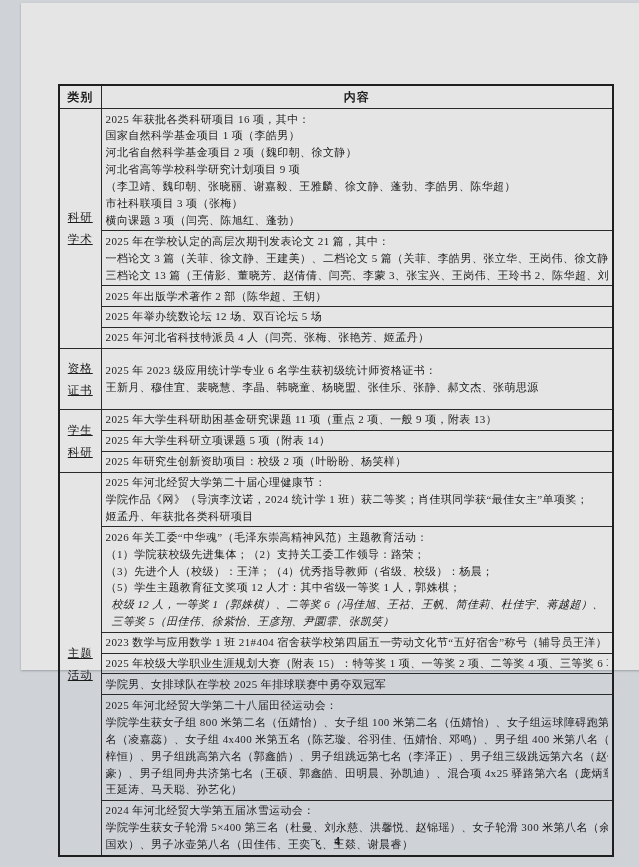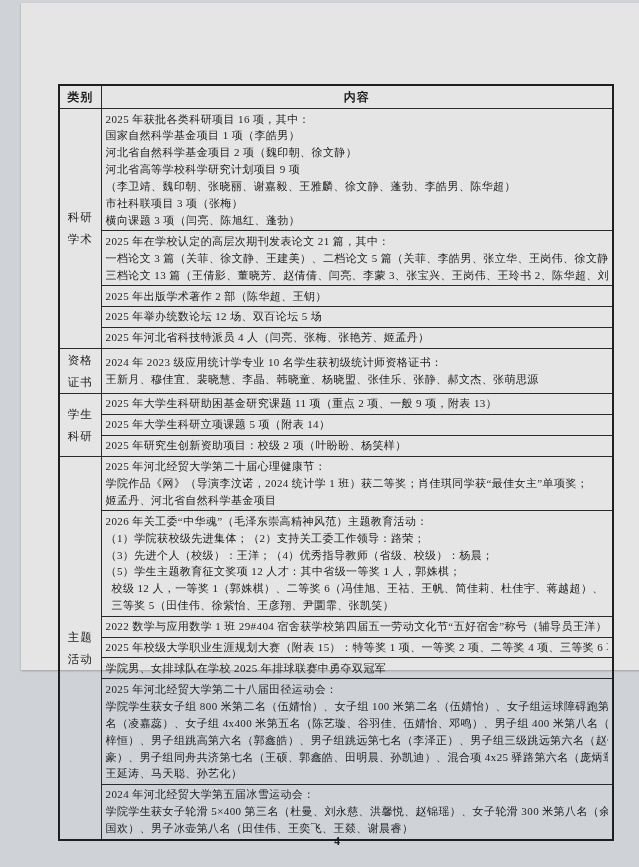--- a/index.html
+++ b/index.html
@@ -21,31 +21,31 @@
   table.doc, table.doc th, table.doc td{
     border:1px solid #2a2a2a;
   }
   table.doc{border:2px solid #1f1f1f;}
   th.h{
     font-size:12px;font-weight:bold;height:20px;padding:1px 2px;
     text-align:center;letter-spacing:1px;
   }
   td.cat{
     width:40px;text-align:center;vertical-align:middle;
-    font-size:11.5px;letter-spacing:1px;padding:0 2px;
+    font-size:11.5px;letter-spacing:1px;padding:8px 2px;text-decoration:underline;
   }
   td.cat .cl{line-height:22px;}
   td.cnt{
     font-size:11px;padding:1.5px 4px;vertical-align:middle;
   }
   .ln{
     line-height:16.9px;letter-spacing:.4px;
     white-space:nowrap;overflow:hidden;
   }
-  .ln.indent{padding-left:6px;}
+  .ln.indent{padding-left:6px;font-style:italic;}
   .pageno{
     position:absolute;left:0;right:0;top:832px;
     text-align:center;font-size:11.5px;font-weight:bold;color:#1c1c1c;
   }
 </style>
 </head>
 <body>
 
 <div class="page">
 
@@ -97,21 +97,21 @@
         <div class="ln">2025 年河北省科技特派员 4 人（闫亮、张梅、张艳芳、姬孟丹）</div>
       </td>
     </tr>
 
     <tr>
       <td class="cat">
         <div class="cl">资格</div>
         <div class="cl">证书</div>
       </td>
       <td class="cnt">
-        <div class="ln">2024 年 2023 级应用统计学专业 10 名学生获初级统计师资格证书：</div>
+        <div class="ln">2025 年 2023 级应用统计学专业 6 名学生获初级统计师资格证书：</div>
         <div class="ln">王新月、穆佳宜、裴晓慧、李晶、韩晓童、杨晓盟、张佳乐、张静、郝文杰、张萌思源</div>
       </td>
     </tr>
 
     <tr>
       <td class="cat" rowspan="3">
         <div class="cl">学生</div>
         <div class="cl">科研</div>
       </td>
       <td class="cnt">
@@ -130,36 +130,36 @@
     </tr>
 
     <tr>
       <td class="cat" rowspan="7">
         <div class="cl">主题</div>
         <div class="cl">活动</div>
       </td>
       <td class="cnt">
         <div class="ln">2025 年河北经贸大学第二十届心理健康节：</div>
         <div class="ln">学院作品《网》（导演李汶诺，2024 统计学 1 班）获二等奖；肖佳琪同学获“最佳女主”单项奖；</div>
-        <div class="ln">姬孟丹、河北省自然科学基金项目</div>
+        <div class="ln">姬孟丹、年获批各类科研项目</div>
       </td>
     </tr>
     <tr>
       <td class="cnt">
         <div class="ln">2026 年关工委“中华魂”（毛泽东崇高精神风范）主题教育活动：</div>
         <div class="ln">（1）学院获校级先进集体；（2）支持关工委工作领导：路荣；</div>
         <div class="ln">（3）先进个人（校级）：王洋；（4）优秀指导教师（省级、校级）：杨晨；</div>
         <div class="ln">（5）学生主题教育征文奖项 12 人才：其中省级一等奖 1 人，郭姝棋；</div>
         <div class="ln indent">校级 12 人，一等奖 1（郭姝棋）、二等奖 6（冯佳旭、王祜、王帆、简佳莉、杜佳宇、蒋越超）、</div>
         <div class="ln indent">三等奖 5（田佳伟、徐紫怡、王彦翔、尹圜霏、张凯笑）</div>
       </td>
     </tr>
     <tr>
       <td class="cnt">
-        <div class="ln">2022 数学与应用数学 1 班 29#404 宿舍获学校第四届五一劳动文化节“五好宿舍”称号（辅导员王洋）</div>
+        <div class="ln">2023 数学与应用数学 1 班 21#404 宿舍获学校第四届五一劳动文化节“五好宿舍”称号（辅导员王洋）</div>
       </td>
     </tr>
     <tr>
       <td class="cnt">
         <div class="ln">2025 年校级大学职业生涯规划大赛（附表 15）：特等奖 1 项、一等奖 2 项、二等奖 4 项、三等奖 6 项</div>
       </td>
     </tr>
     <tr>
       <td class="cnt">
         <div class="ln">学院男、女排球队在学校 2025 年排球联赛中勇夺双冠军</div>

